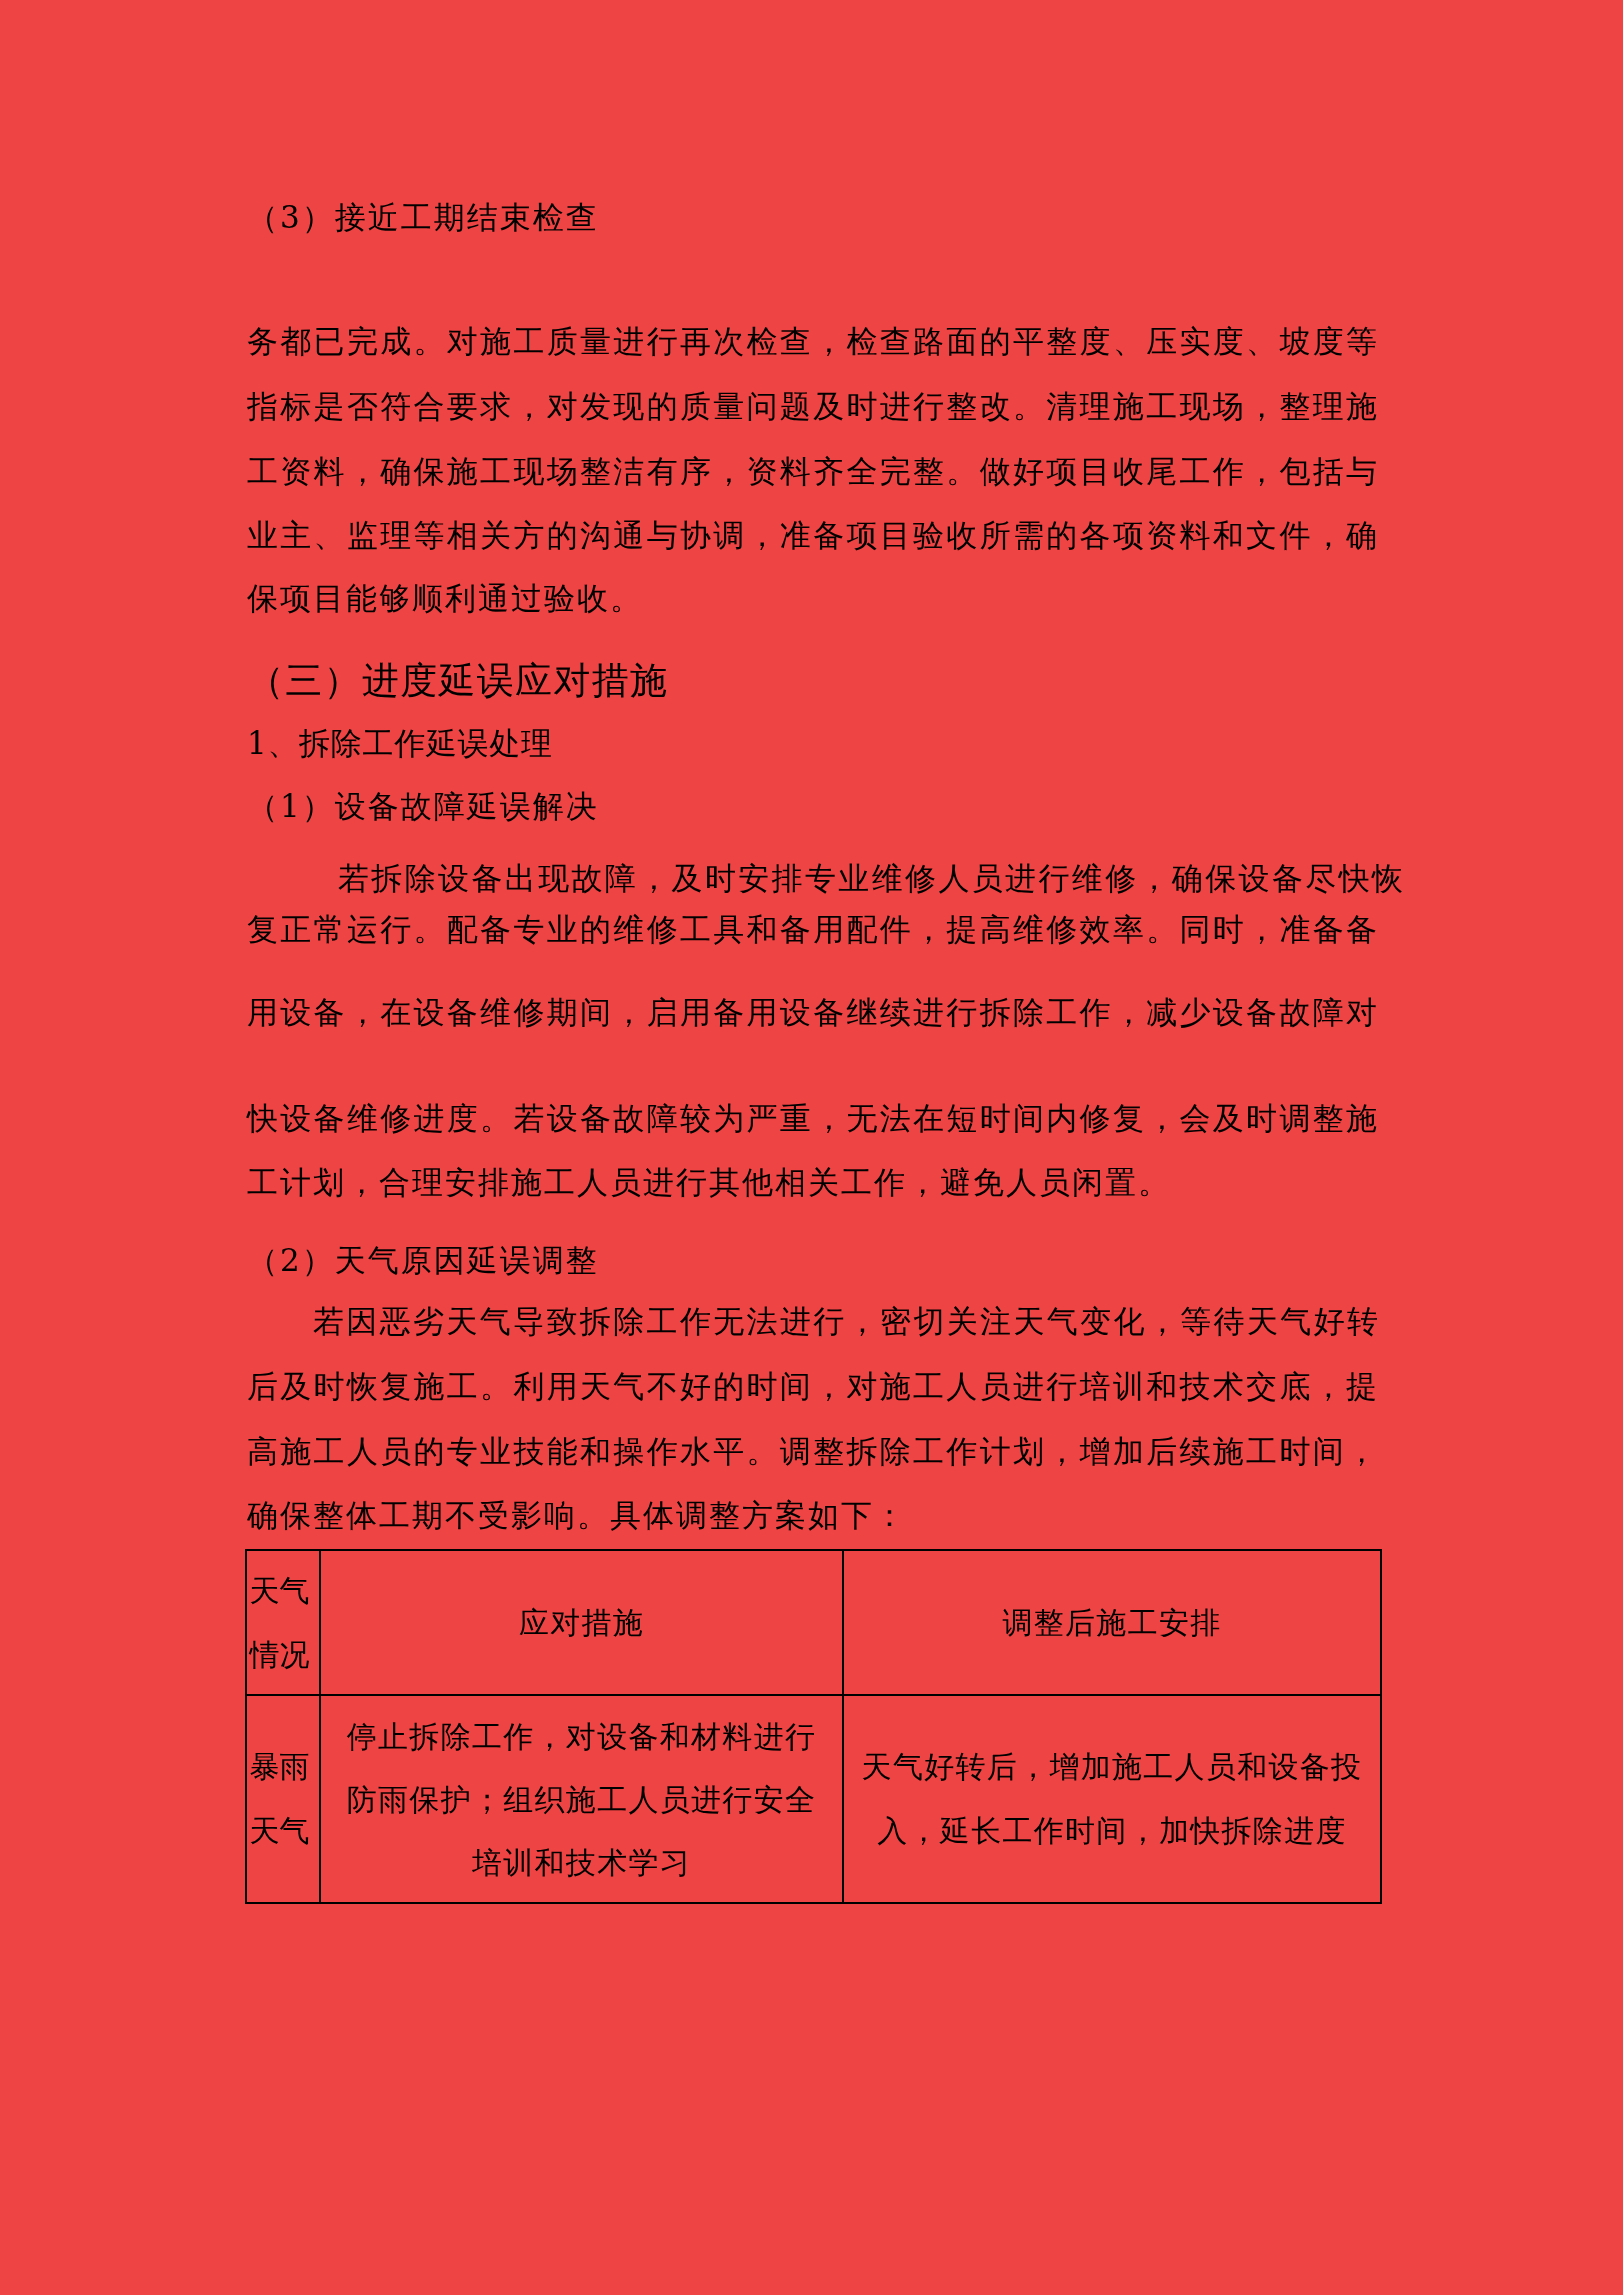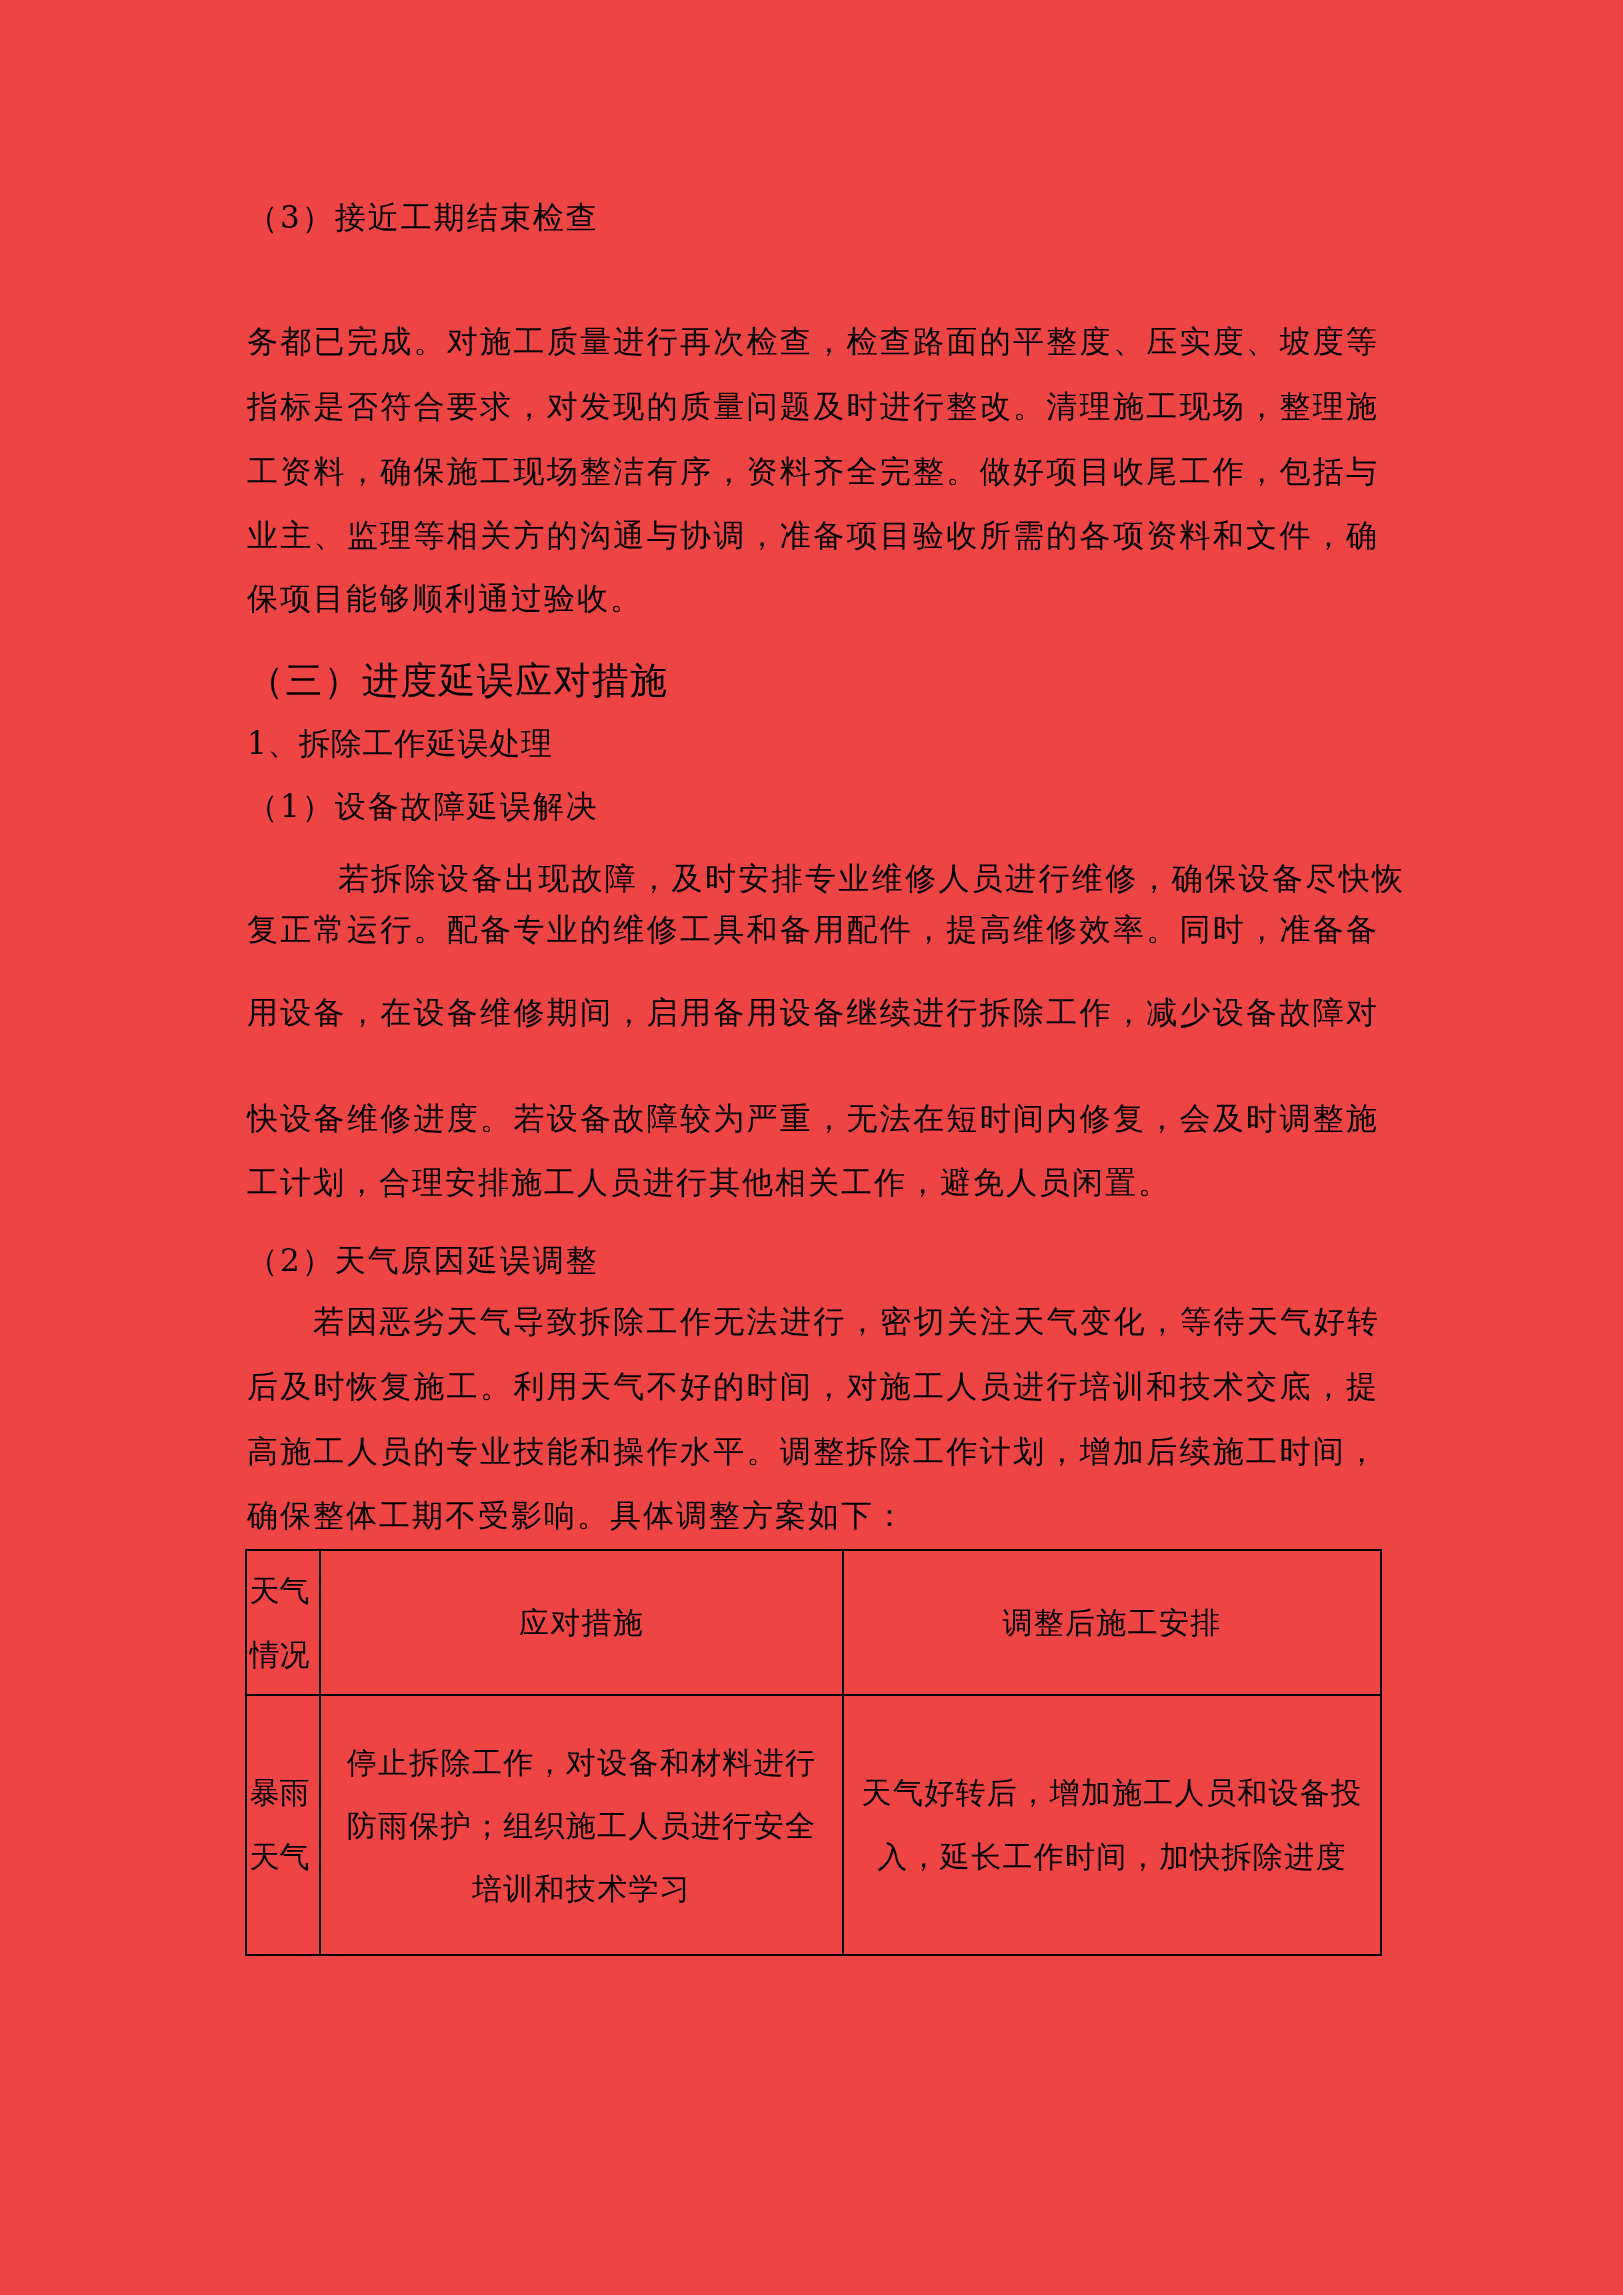--- a/index.html
+++ b/index.html
@@ -23,21 +23,21 @@
     width: 1135px; height: 353px;
     border-collapse: collapse; table-layout: fixed;
   }
   table.plan td {
     border: 2px solid #000; padding: 0 6.5px;
     font-size: 30px; line-height: 64px; text-align: center; vertical-align: middle;
     letter-spacing: 1.3px;
   }
   table.plan td.c0 { padding: 0 2.6px; text-align: left; letter-spacing: 0; }
   table.plan tr.head { height: 145px; }
-  table.plan tr.body { height: 260px; }
+  table.plan tr.body { height: 208px; }
   .cell-line { display: block; }
 </style>
 </head>
 <body>
 
 <div class="page">
 
   <div class="line h-sub" style="top:198px;">（3）接近工期结束检查</div>
   <div class="line just" style="top:322px;">务都已完成。对施工质量进行再次检查，检查路面的平整度、压实度、坡度等</div>
   <div class="line just" style="top:387px;">指标是否符合要求，对发现的质量问题及时进行整改。清理施工现场，整理施</div>

